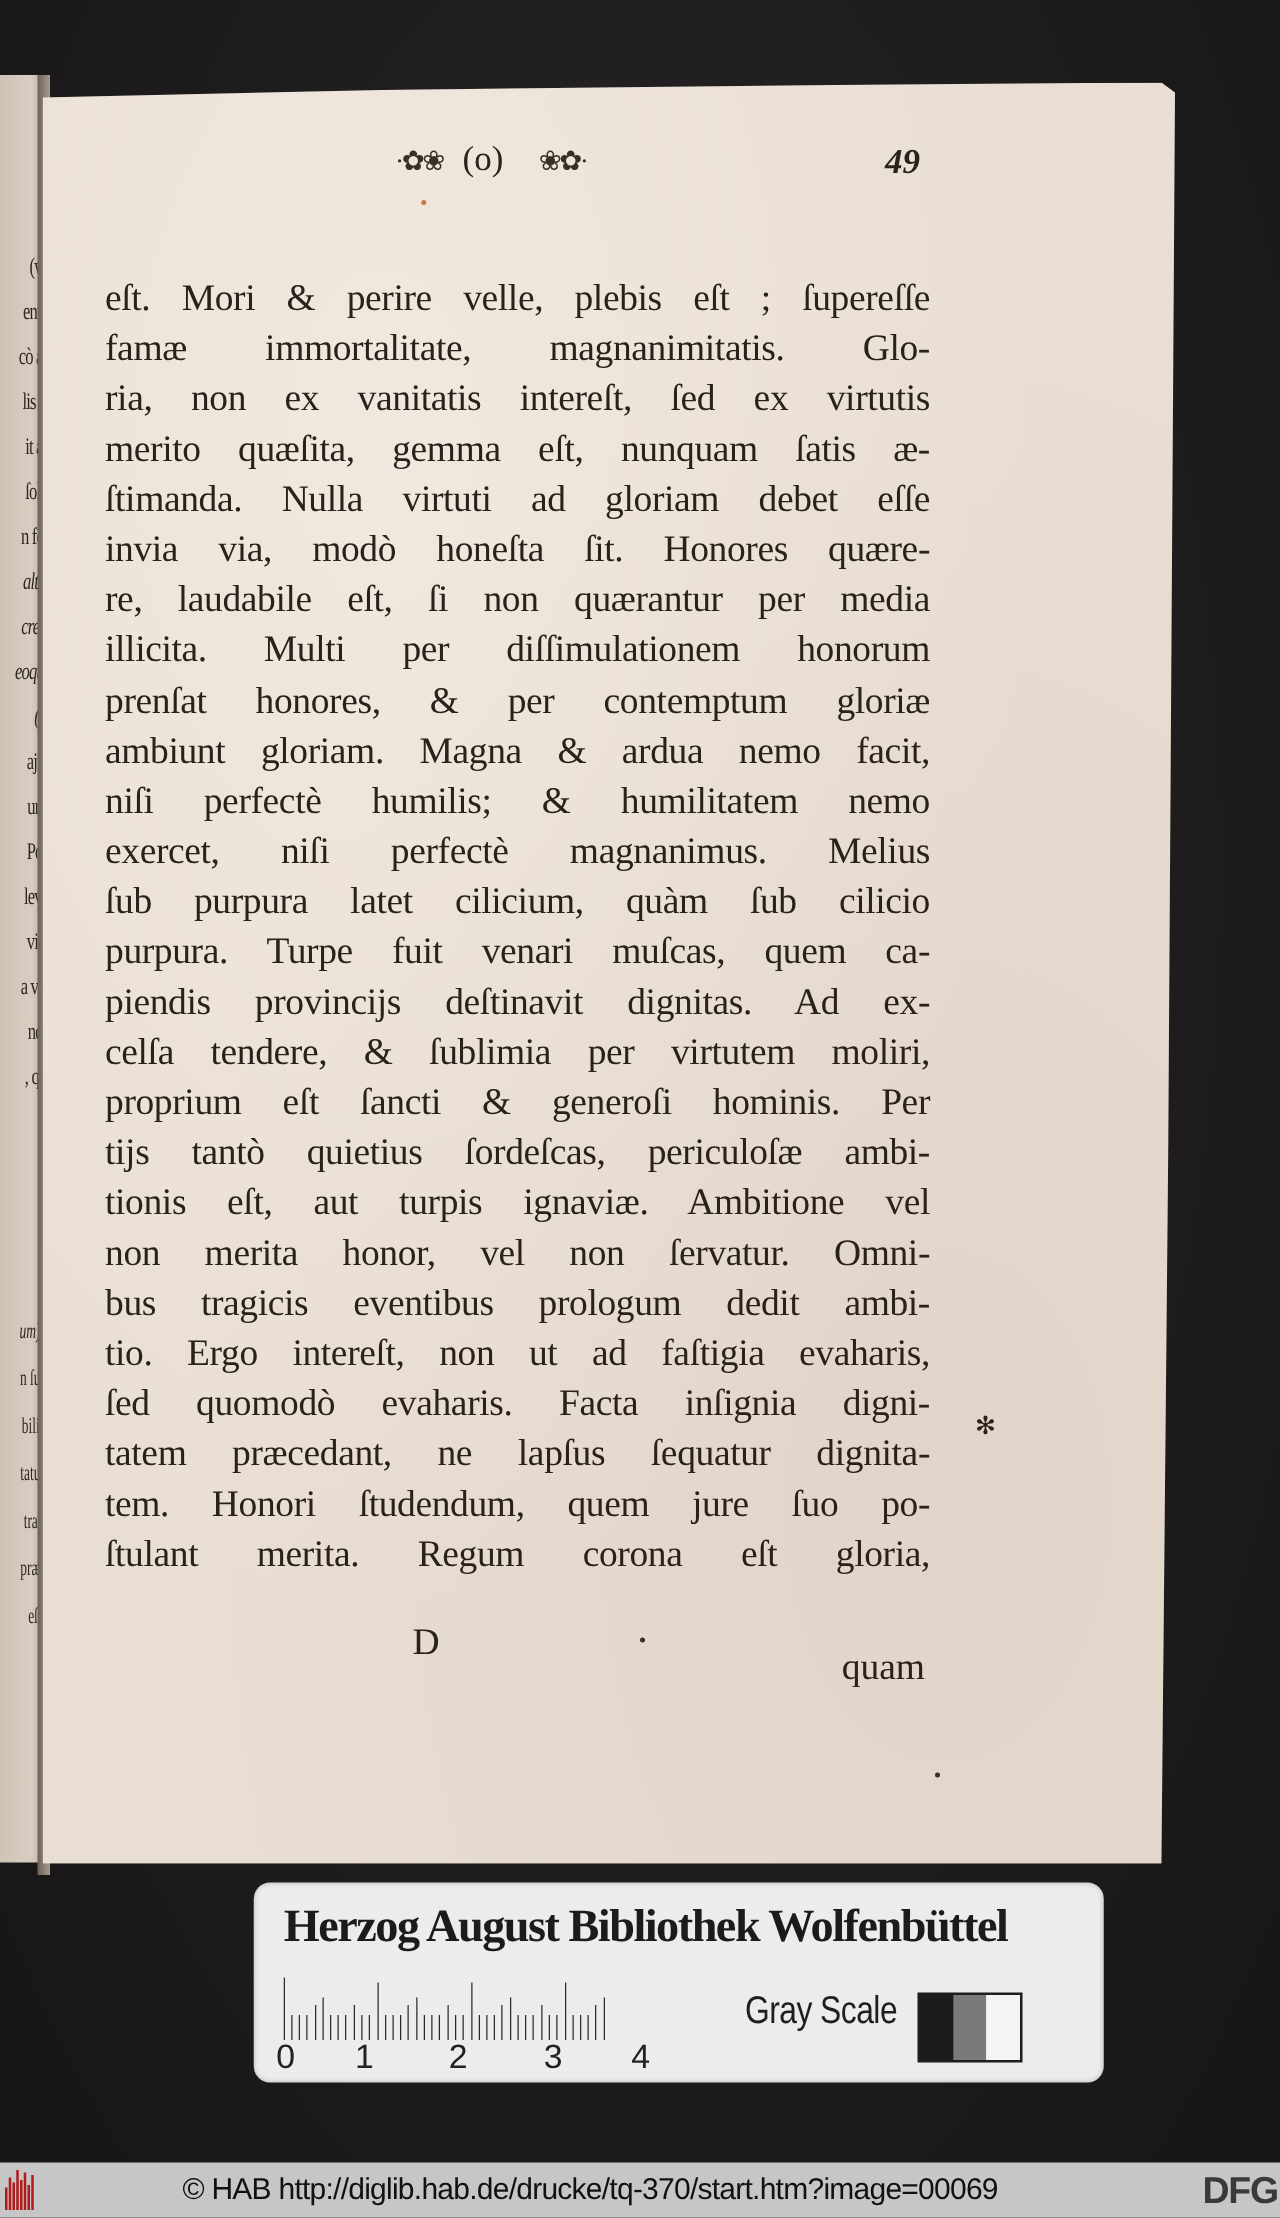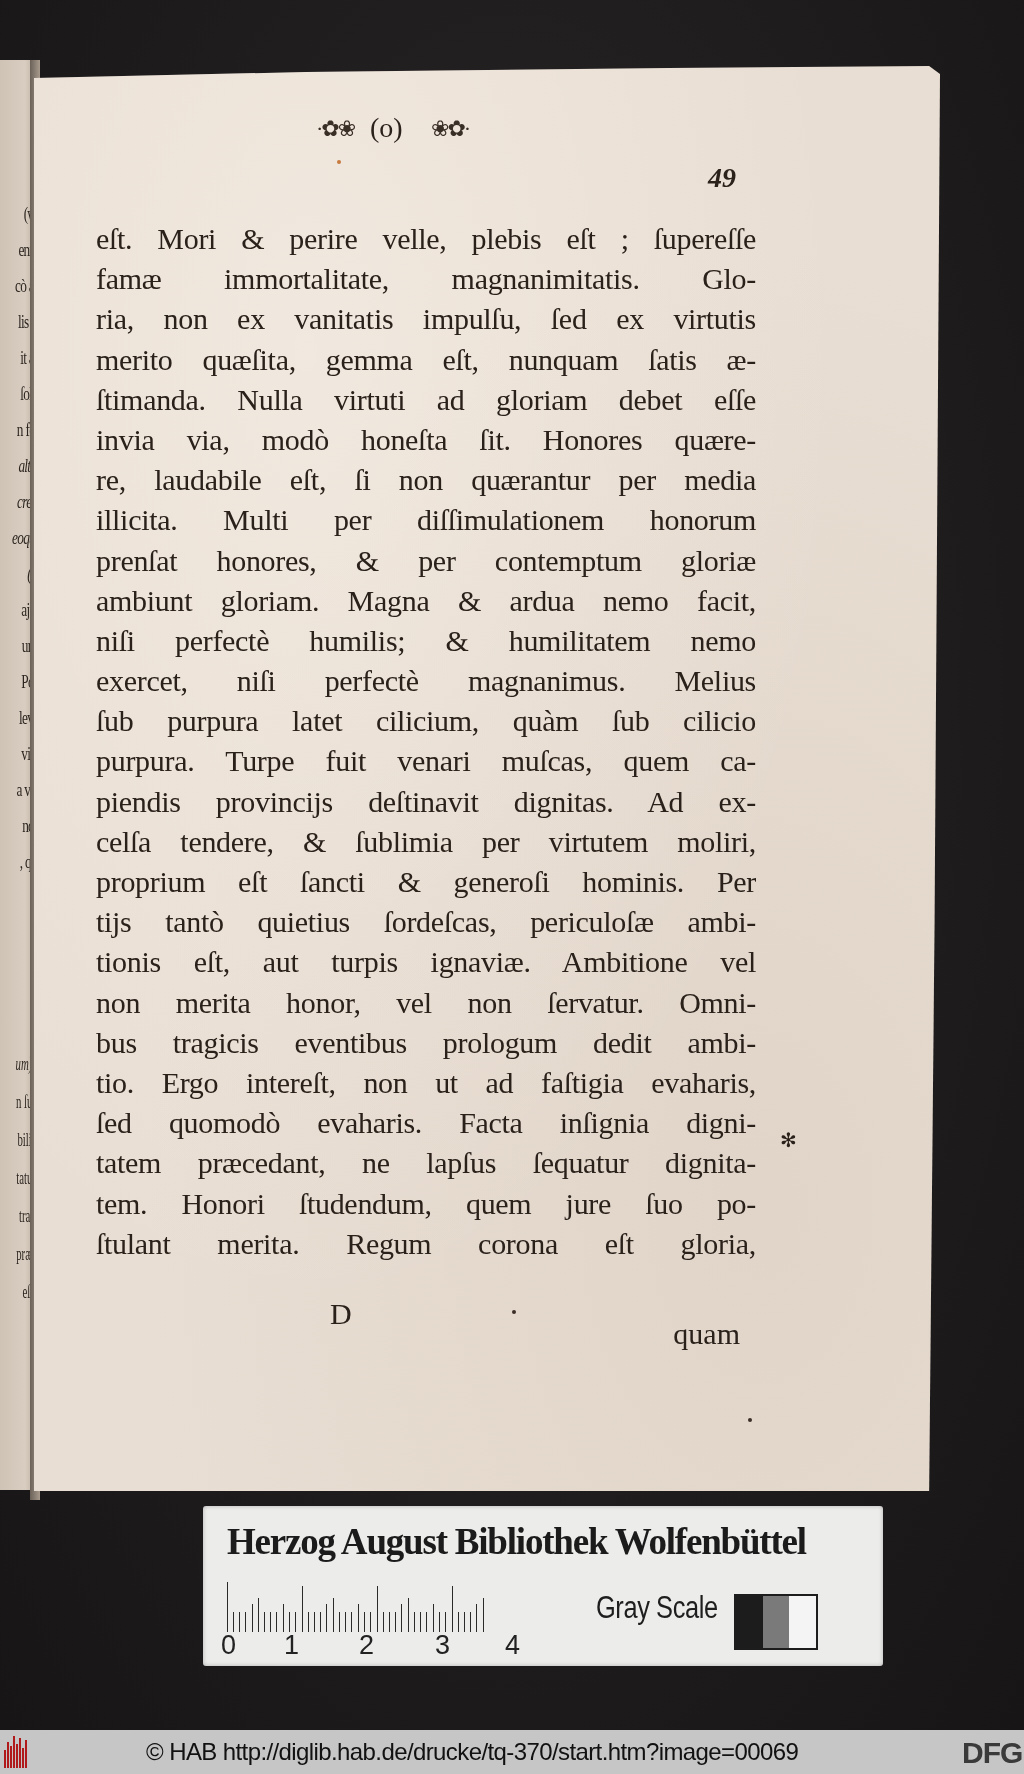--- a/index.html
+++ b/index.html
@@ -50,44 +50,44 @@
   }
   .ornament {
     position:absolute; top:4px; font-size:22px; letter-spacing:-2px; color:#3a2f27;
   }
   .ornament.left { left:0; }
   .ornament.right { left:115px; }
   .signature-o {
     position:absolute; left:54px; top:0; font-size:28px;
   }
   .page-number {
-    position:absolute; left:392px; top:2px; font-size:28px; font-style:italic; font-weight:bold;margin-top:48px;
+    position:absolute; left:392px; top:2px; font-size:28px; font-style:italic; font-weight:bold;
   }
   .body-text {
-    position:absolute; left:96px; top:219px; width:660px;
+    position:absolute; left:84px; top:219px; width:660px;
     color:#2a211b;
     font-size:30px; line-height:40.2px;
     letter-spacing:-0.3px;
   }
   .body-text .line {
     height:40.2px; white-space:nowrap;
     text-align:justify; text-align-last:justify;
   }
   .catch-row {
     position:absolute; left:330px; top:1297px; width:410px; height:40px;
     font-size:30px; color:#2a211b;
   }
   .signature-mark { position:absolute; left:0; top:0; }
   .catchword { position:absolute; right:0; top:0;margin-top:20px; }
   .speck { position:absolute; width:4px; height:4px; border-radius:50%; background:#3a2f27; }
   .star-mark { position:absolute; left:780px; top:1128px; font-size:20px; color:#2a211b; }
   
   .target-card {
     position:absolute; left:203px; top:1506px; width:680px; height:160px;
-    background:#ececeb; border-radius:3px;
+    background:#ececeb; border-radius:13px;
     box-shadow:inset 0 0 4px rgba(0,0,0,0.25);
   }
   .target-title {
     position:absolute; left:24px; top:14px; width:640px;
     font-family:"Liberation Serif", serif; font-weight:bold;
     font-size:37px; letter-spacing:-1.2px; color:#1b1b1b; white-space:nowrap;
   }
   .ruler {
     position:absolute; left:24px; top:74px; width:260px; height:52px;
   }
@@ -173,21 +173,21 @@
 <div class="header">
   <span class="ornament left">·✿❀</span>
   <span class="signature-o">(o)</span>
   <span class="ornament right">❀✿·</span>
   <span class="page-number">49</span>
 </div>
 
 <div class="body-text">
   <div class="line">eſt. Mori &amp; perire velle, plebis eſt ; ſupereſſe</div>
   <div class="line">famæ immortalitate, magnanimitatis. Glo-</div>
-  <div class="line">ria, non ex vanitatis impulſu, ſed ex virtutis</div>
+  <div class="line">ria, non ex vanitatis intereſt, ſed ex virtutis</div>
   <div class="line">merito quæſita, gemma eſt, nunquam ſatis æ-</div>
   <div class="line">ſtimanda. Nulla virtuti ad gloriam debet eſſe</div>
   <div class="line">invia via, modò honeſta ſit. Honores quære-</div>
   <div class="line">re, laudabile eſt, ſi non quærantur per media</div>
   <div class="line">illicita. Multi per diſſimulationem honorum</div>
   <div class="line">prenſat honores, &amp; per contemptum gloriæ</div>
   <div class="line">ambiunt gloriam. Magna &amp; ardua nemo facit,</div>
   <div class="line">niſi perfectè humilis; &amp; humilitatem nemo</div>
   <div class="line">exercet, niſi perfectè magnanimus. Melius</div>
   <div class="line">ſub purpura latet cilicium, quàm ſub cilicio</div>

